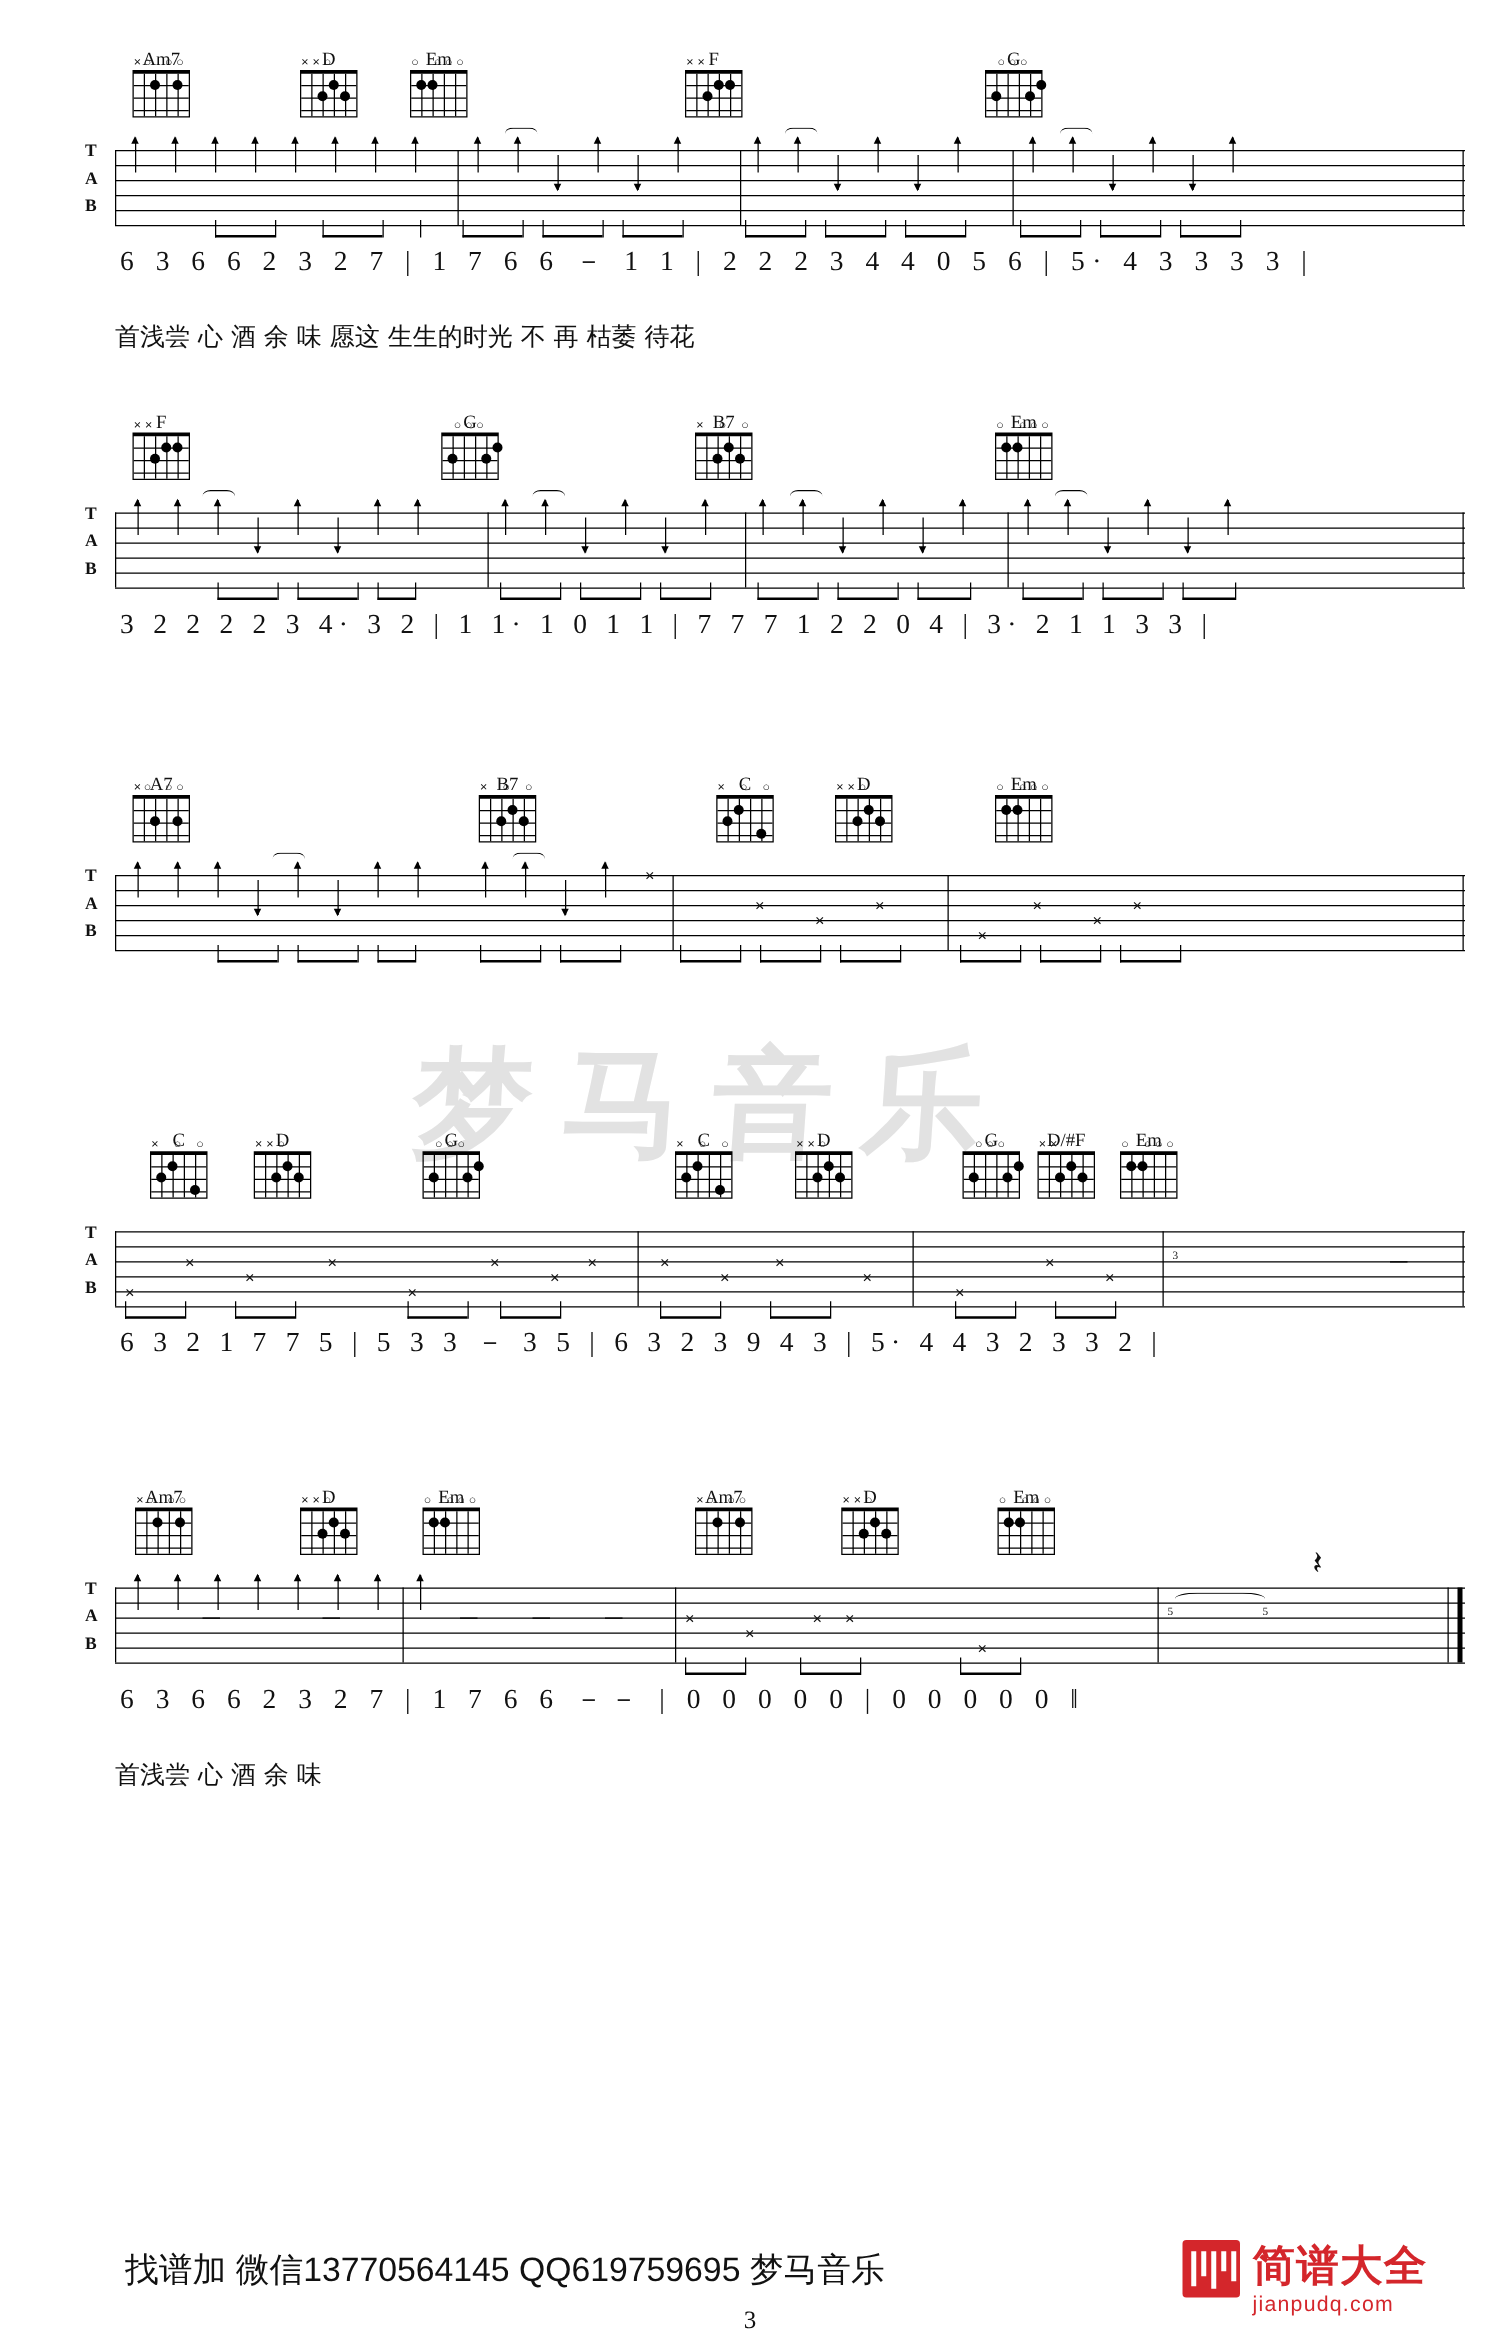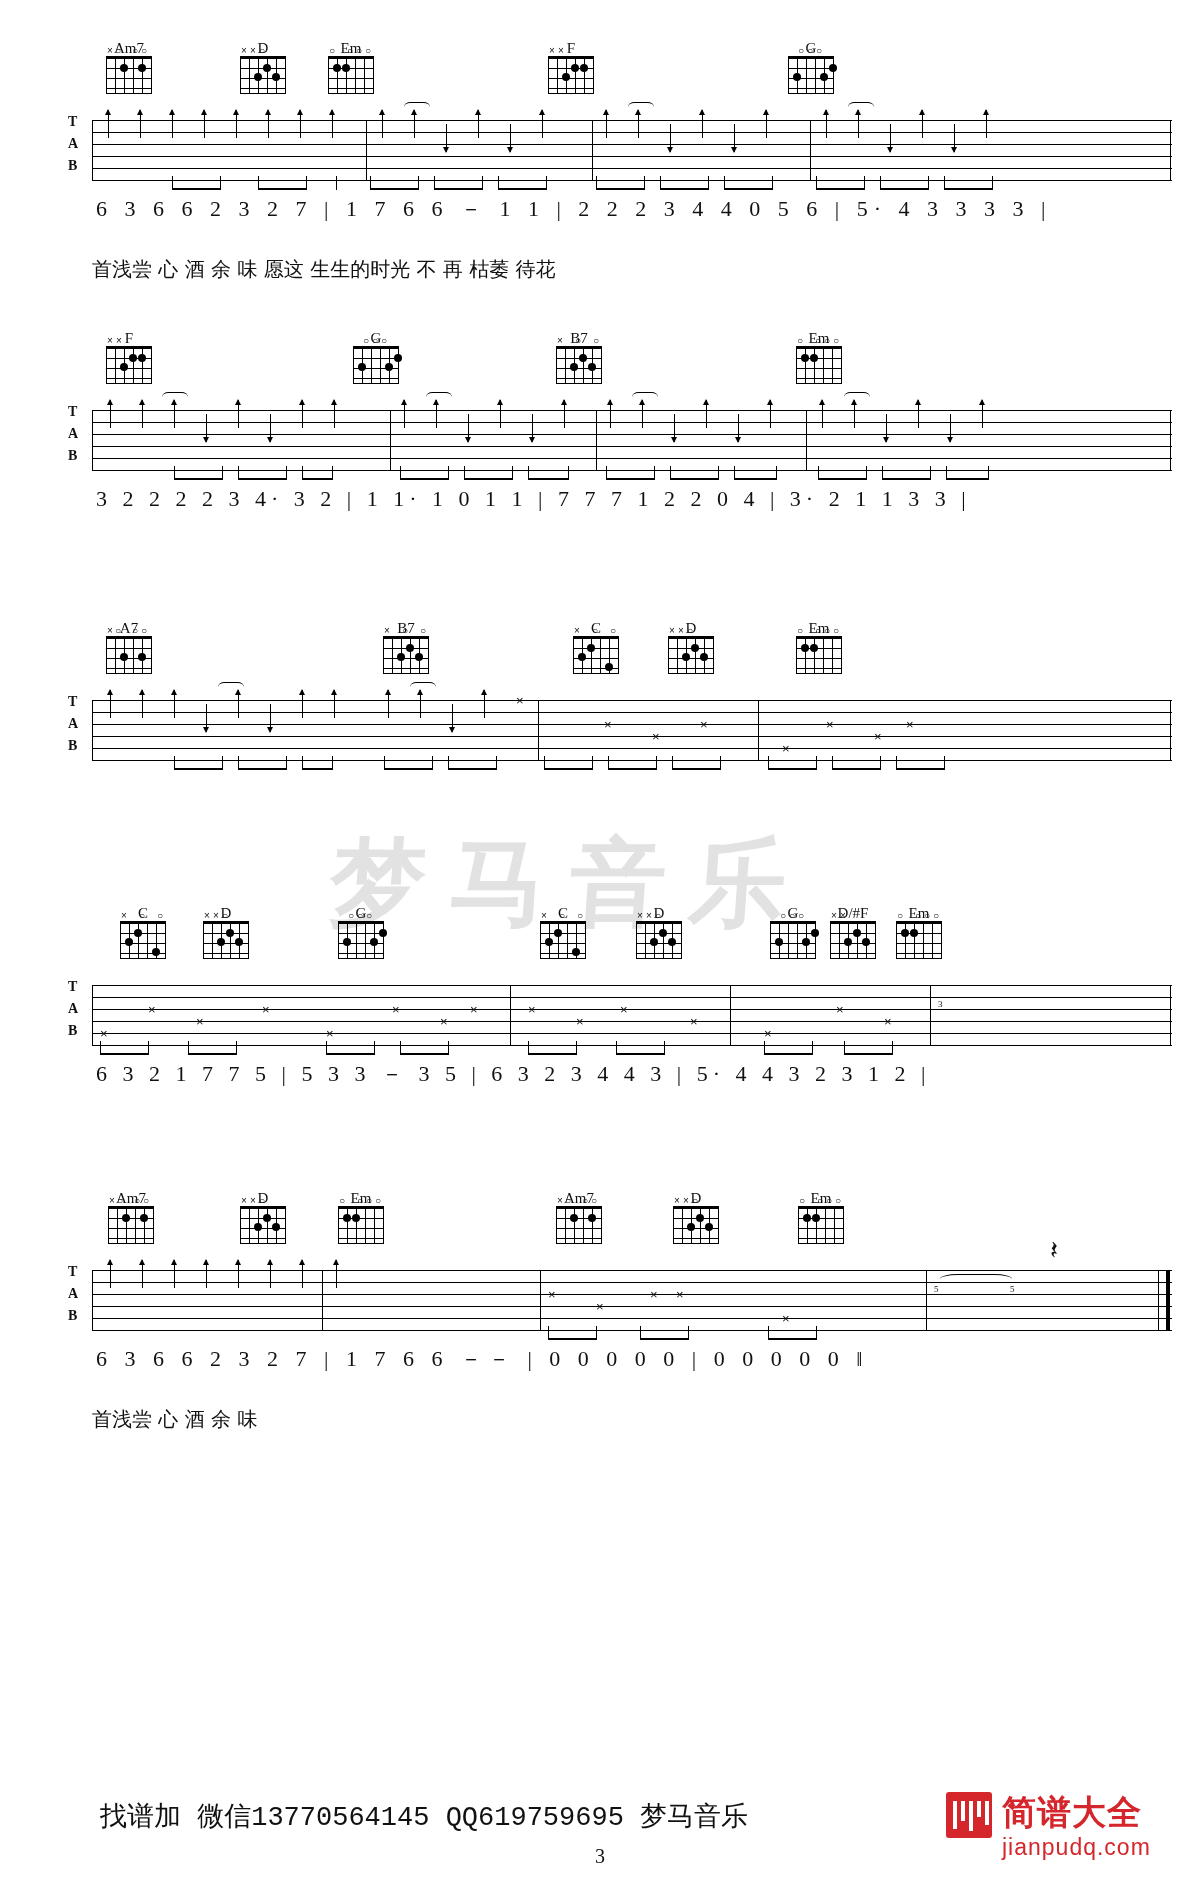--- a/index.html
+++ b/index.html
@@ -100,42 +100,42 @@
     font-family:"DejaVu Sans", sans-serif;
     font-size:20px;line-height:22px;
   }
 
   
   .footer{
     position:absolute;left:0;bottom:0;width:1200px;height:110px;
   }
   .footline{
     position:absolute;left:100px;bottom:44px;
-    font-family:Liberation Mono, monospace;font-size:27px;white-space:nowrap;margin-top:40px;
+    font-family:Liberation Sans, sans-serif;font-size:27px;white-space:nowrap;margin-top:40px;
   }
   .pagenum{
     position:absolute;left:0;right:0;bottom:10px;text-align:center;
     font-family:"Liberation Serif",serif;font-size:20px;
   }
   .brand{
     position:absolute;right:24px;bottom:18px;width:230px;height:72px;
   }
   .brand .bars{
     position:absolute;left:0;top:4px;width:46px;height:46px;background:#d4262b;
     border-radius:3px;
   }
   .brand .bars i{position:absolute;top:9px;width:4px;background:#fff;}
   .brand .btext{
     position:absolute;left:56px;top:2px;
     font-family:"DejaVu Sans",sans-serif;font-size:34px;font-weight:700;color:#d4262b;
     letter-spacing:1px;
   }
   .brand .burl{
     position:absolute;left:56px;top:46px;
-    font-family:"Liberation Sans",sans-serif;font-size:23px;color:#d4262b;
+    font-family:"Liberation Sans",sans-serif;font-size:17px;color:#d4262b;
     letter-spacing:1px;
   }
 </style>
 </head>
 <body>
 
 <div class="sheet">
 
   <div class="watermark">梦马音乐</div>
 
@@ -852,21 +852,21 @@
       <span class="stem" style="left:576px;top:70px;height:14px;"></span>
       <span class="stem" style="left:616px;top:70px;height:14px;"></span>
       <span class="stem" style="left:664px;top:70px;height:14px;"></span>
       <span class="stem" style="left:764px;top:70px;height:14px;"></span>
       <span class="stem" style="left:812px;top:70px;height:14px;"></span>
       <span class="stem" style="left:844px;top:70px;height:14px;"></span>
       <span class="stem" style="left:892px;top:70px;height:14px;"></span>
     </div>
 
     <div class="jianpu">
-      <span class="note" style="left:96px;letter-spacing:5px;">6  3   2 1 7 7 5 | 5 3 3  －  3 5 | 6  3  2 3 4 4 3 | 5· 4 4 3 2 3  1 2 |</span>
+      <span class="note" style="left:96px;letter-spacing:5px;">6  3   2 1 7 7 5 | 5 3 3  －  3 5 | 6  3  2 3 9 4 3 | 5· 4 4 3 2 3  3 2 |</span>
     </div>
 
   </div>
 
   <div class="system" style="top:1190px;">
     <div class="chords">
       <div class="chord" style="left:100px;">
         <div class="cname">Am7</div>
         <div class="grid">
           <span class="ox" style="left:0px;">×</span>

